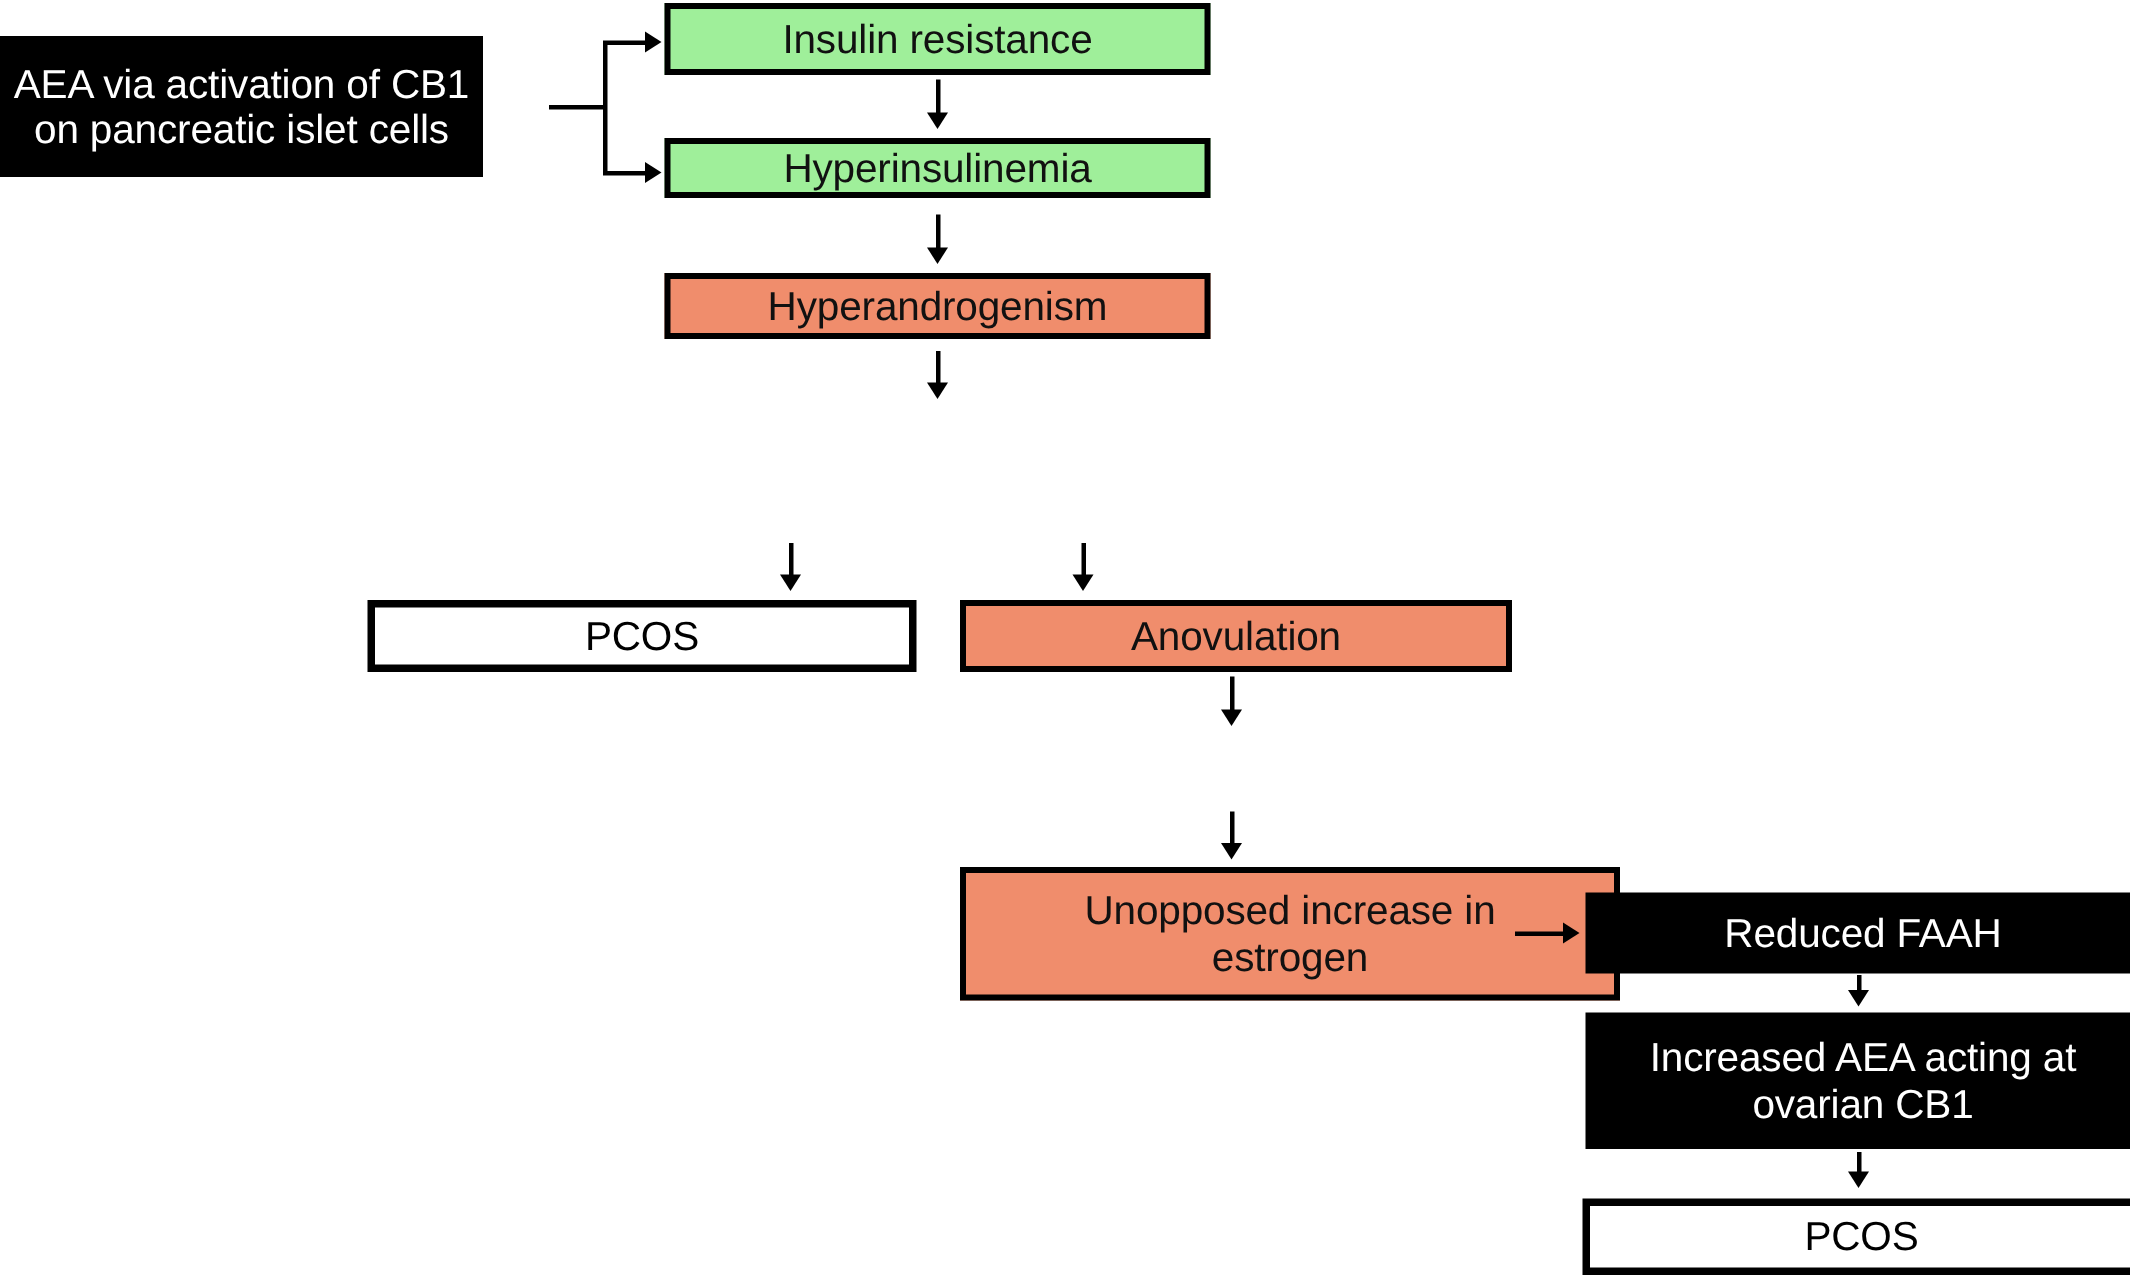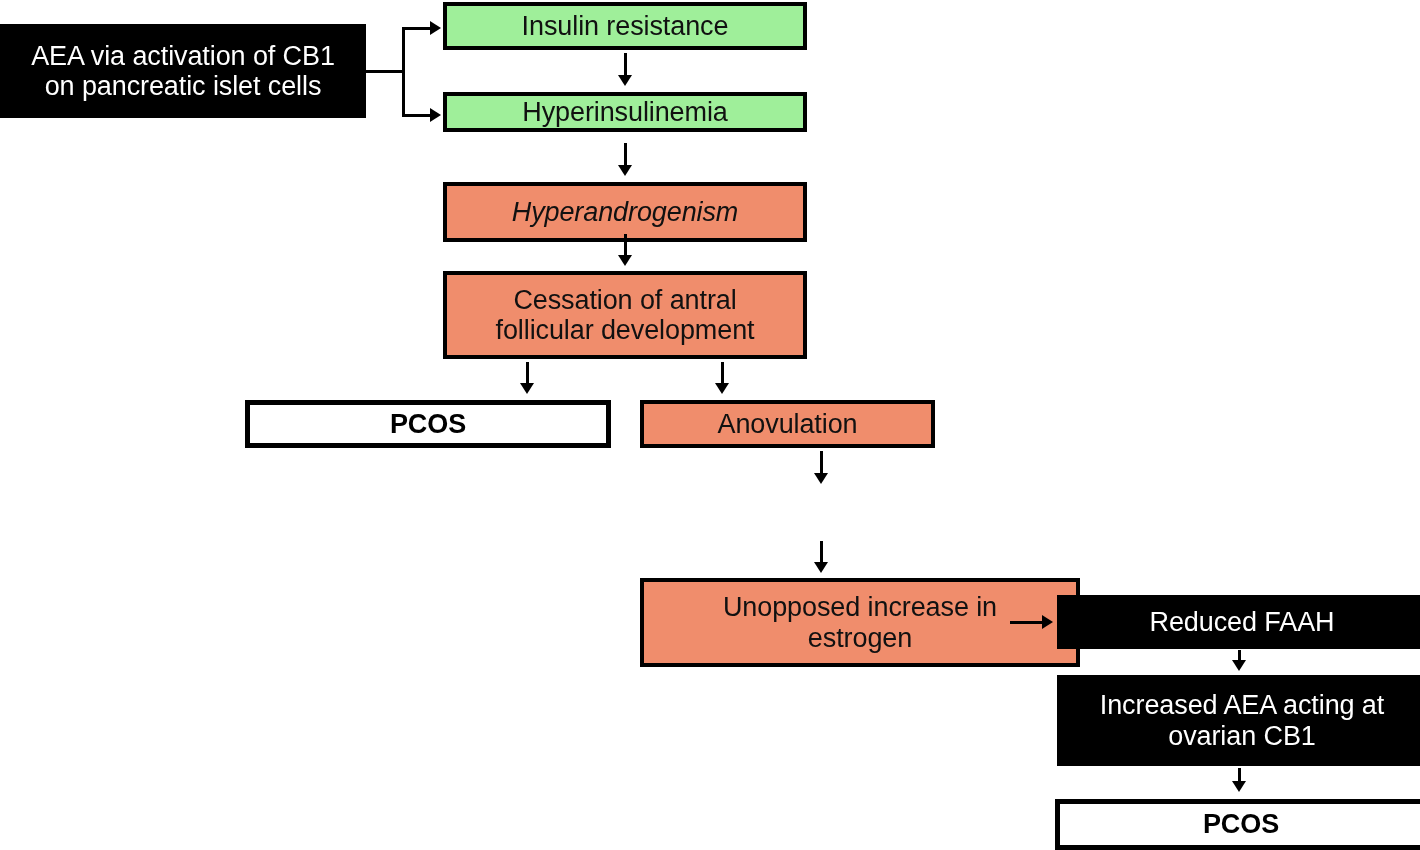--- a/index.html
+++ b/index.html
@@ -52,21 +52,21 @@
     border: 0 solid #000000;
     color: #ffffff;
     font-size: 27px;
     font-weight: 400;
   }
   .n-white {
     background: #ffffff;
     border: 5px solid #000000;
     color: #000000;
     font-size: 27px;
-    font-weight: 700;
+    font-weight: 400;
   }
   
   .conn {
     position: absolute;
   }
   .v-line {
     position: absolute;
     background: #000000;
     width: 3px;
   }
@@ -90,47 +90,43 @@
     border-top: 7px solid transparent;
     border-bottom: 7px solid transparent;
     border-left: 11px solid #000000;
   }
 </style>
 </head>
 <body>
 
 <div id="canvas">
 
-  <div class="node n-black" style="left:0px; top:24px; width:366px; height:94px;">
+  <div class="node n-black" style="left:0px; top:24px; width:322px; height:94px;">
     <span class="lbl">AEA via activation of CB1
 on pancreatic islet cells</span>
   </div>
 
   <div class="node n-green" style="left:443px; top:2px; width:364px; height:48px;justify-content:center;">
     <span class="lbl">Insulin resistance</span>
   </div>
 
   <div class="node n-green" style="left:443px; top:92px; width:364px; height:40px;">
     <span class="lbl">Hyperinsulinemia</span>
   </div>
 
-  <div class="node n-salmon" style="left:443px; top:182px; width:364px; height:60px;font-style:italic;">
+  <div class="node n-salmon" style="left:443px; top:182px; width:364px; height:44px;">
     <span class="lbl">Hyperandrogenism</span>
   </div>
 
-  <div class="node n-salmon" style="left:443px; top:271px; width:364px; height:88px;">
-    <span class="lbl">Cessation of antral
-follicular development</span>
-  </div>
 
   <div class="node n-white" style="left:245px; top:400px; width:366px; height:48px;">
     <span class="lbl">PCOS</span>
   </div>
 
-  <div class="node n-salmon" style="left:640px; top:400px; width:295px; height:48px;">
+  <div class="node n-salmon" style="left:640px; top:400px; width:368px; height:48px;">
     <span class="lbl">Anovulation</span>
   </div>
 
 
   <div class="node n-salmon" style="left:640px; top:578px; width:440px; height:89px;">
     <span class="lbl">Unopposed increase in
 estrogen</span>
   </div>
 
   <div class="node n-black" style="left:1057px; top:595px; width:370px; height:54px;">

